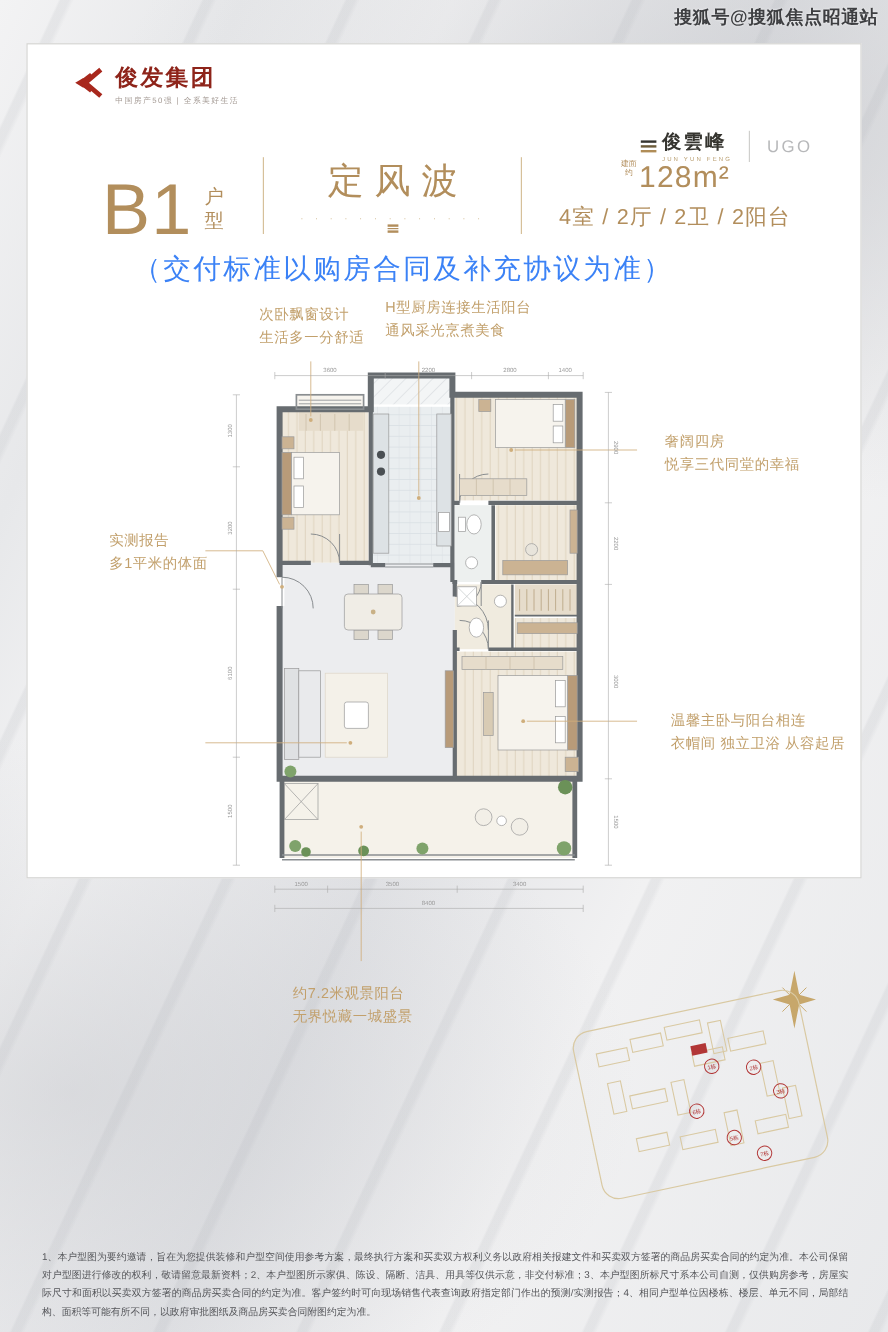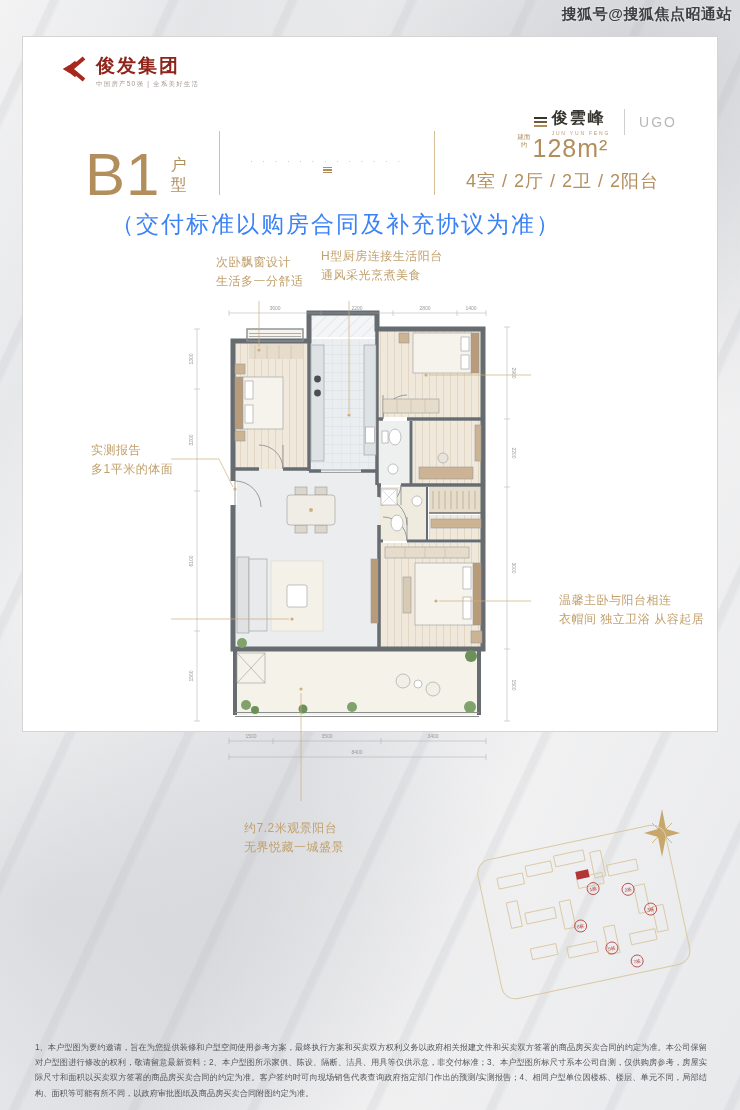--- a/index.html
+++ b/index.html
@@ -103,20 +103,21 @@
       <div class="partner">UGO</div>
     </div>
 
     <div class="titlerow">
       <div class="t-code gold">
         <span class="big">B1</span>
         <span class="code-suffix">户型</span>
       </div>
       <div class="t-div"></div>
       <div class="t-name gold">
+        <div class="nm">定风波</div>
         <div class="dots">· · · · · · · · · · · · ·</div>
         <div class="minibars">
             <i></i>
             <i></i>
             <i></i>
           </div>
       </div>
       <div class="t-div"></div>
       <div class="t-area gold">
         <div>
@@ -127,20 +128,24 @@
     </div>
     <div class="t-note">（交付标准以购房合同及补充协议为准）</div>
 
     <div class="anno" style="left:193px; top:216px;">
       <div>次卧飘窗设计</div>
         <div>生活多一分舒适</div>
     </div>
     <div class="anno" style="left:298px; top:210px;">
       <div>H型厨房连接生活阳台</div>
         <div>通风采光烹煮美食</div>
+    </div>
+    <div class="anno" style="left:531px; top:322px;">
+      <div>奢阔四房</div>
+        <div>悦享三代同堂的幸福</div>
     </div>
     <div class="anno" style="left:68px; top:404px;">
       <div>实测报告</div>
         <div>多1平米的体面</div>
     </div>
     <div class="anno" style="left:536px; top:554px;">
       <div>温馨主卧与阳台相连</div>
         <div>衣帽间 独立卫浴 从容起居</div>
     </div>
     <div class="anno" style="left:221px; top:782px;">

